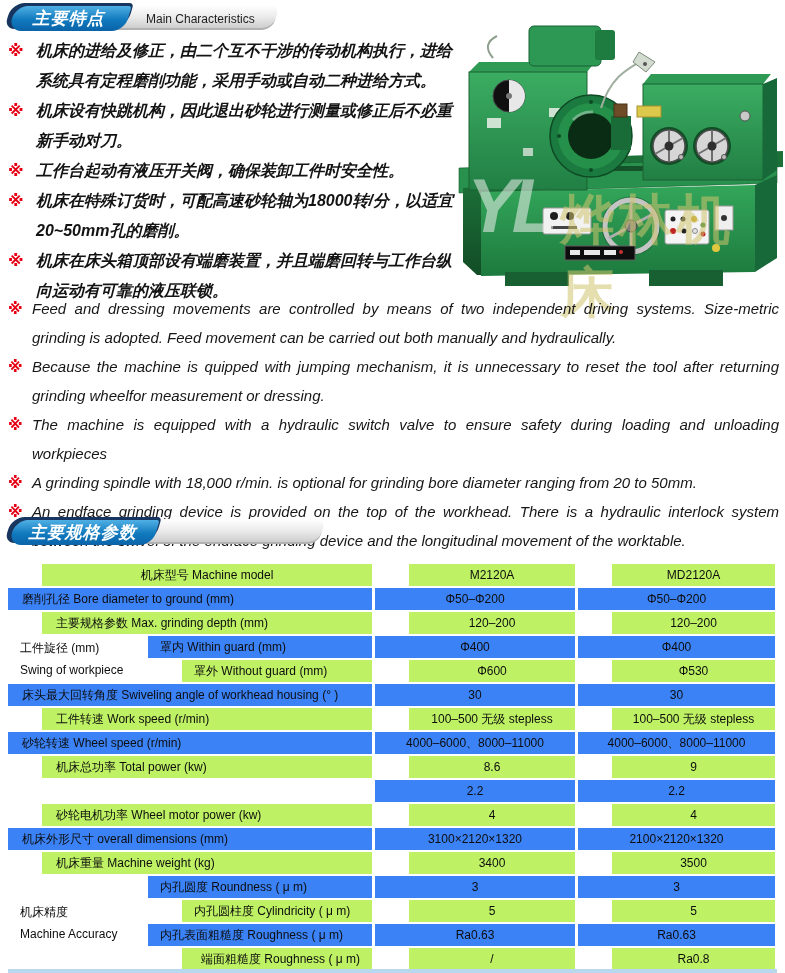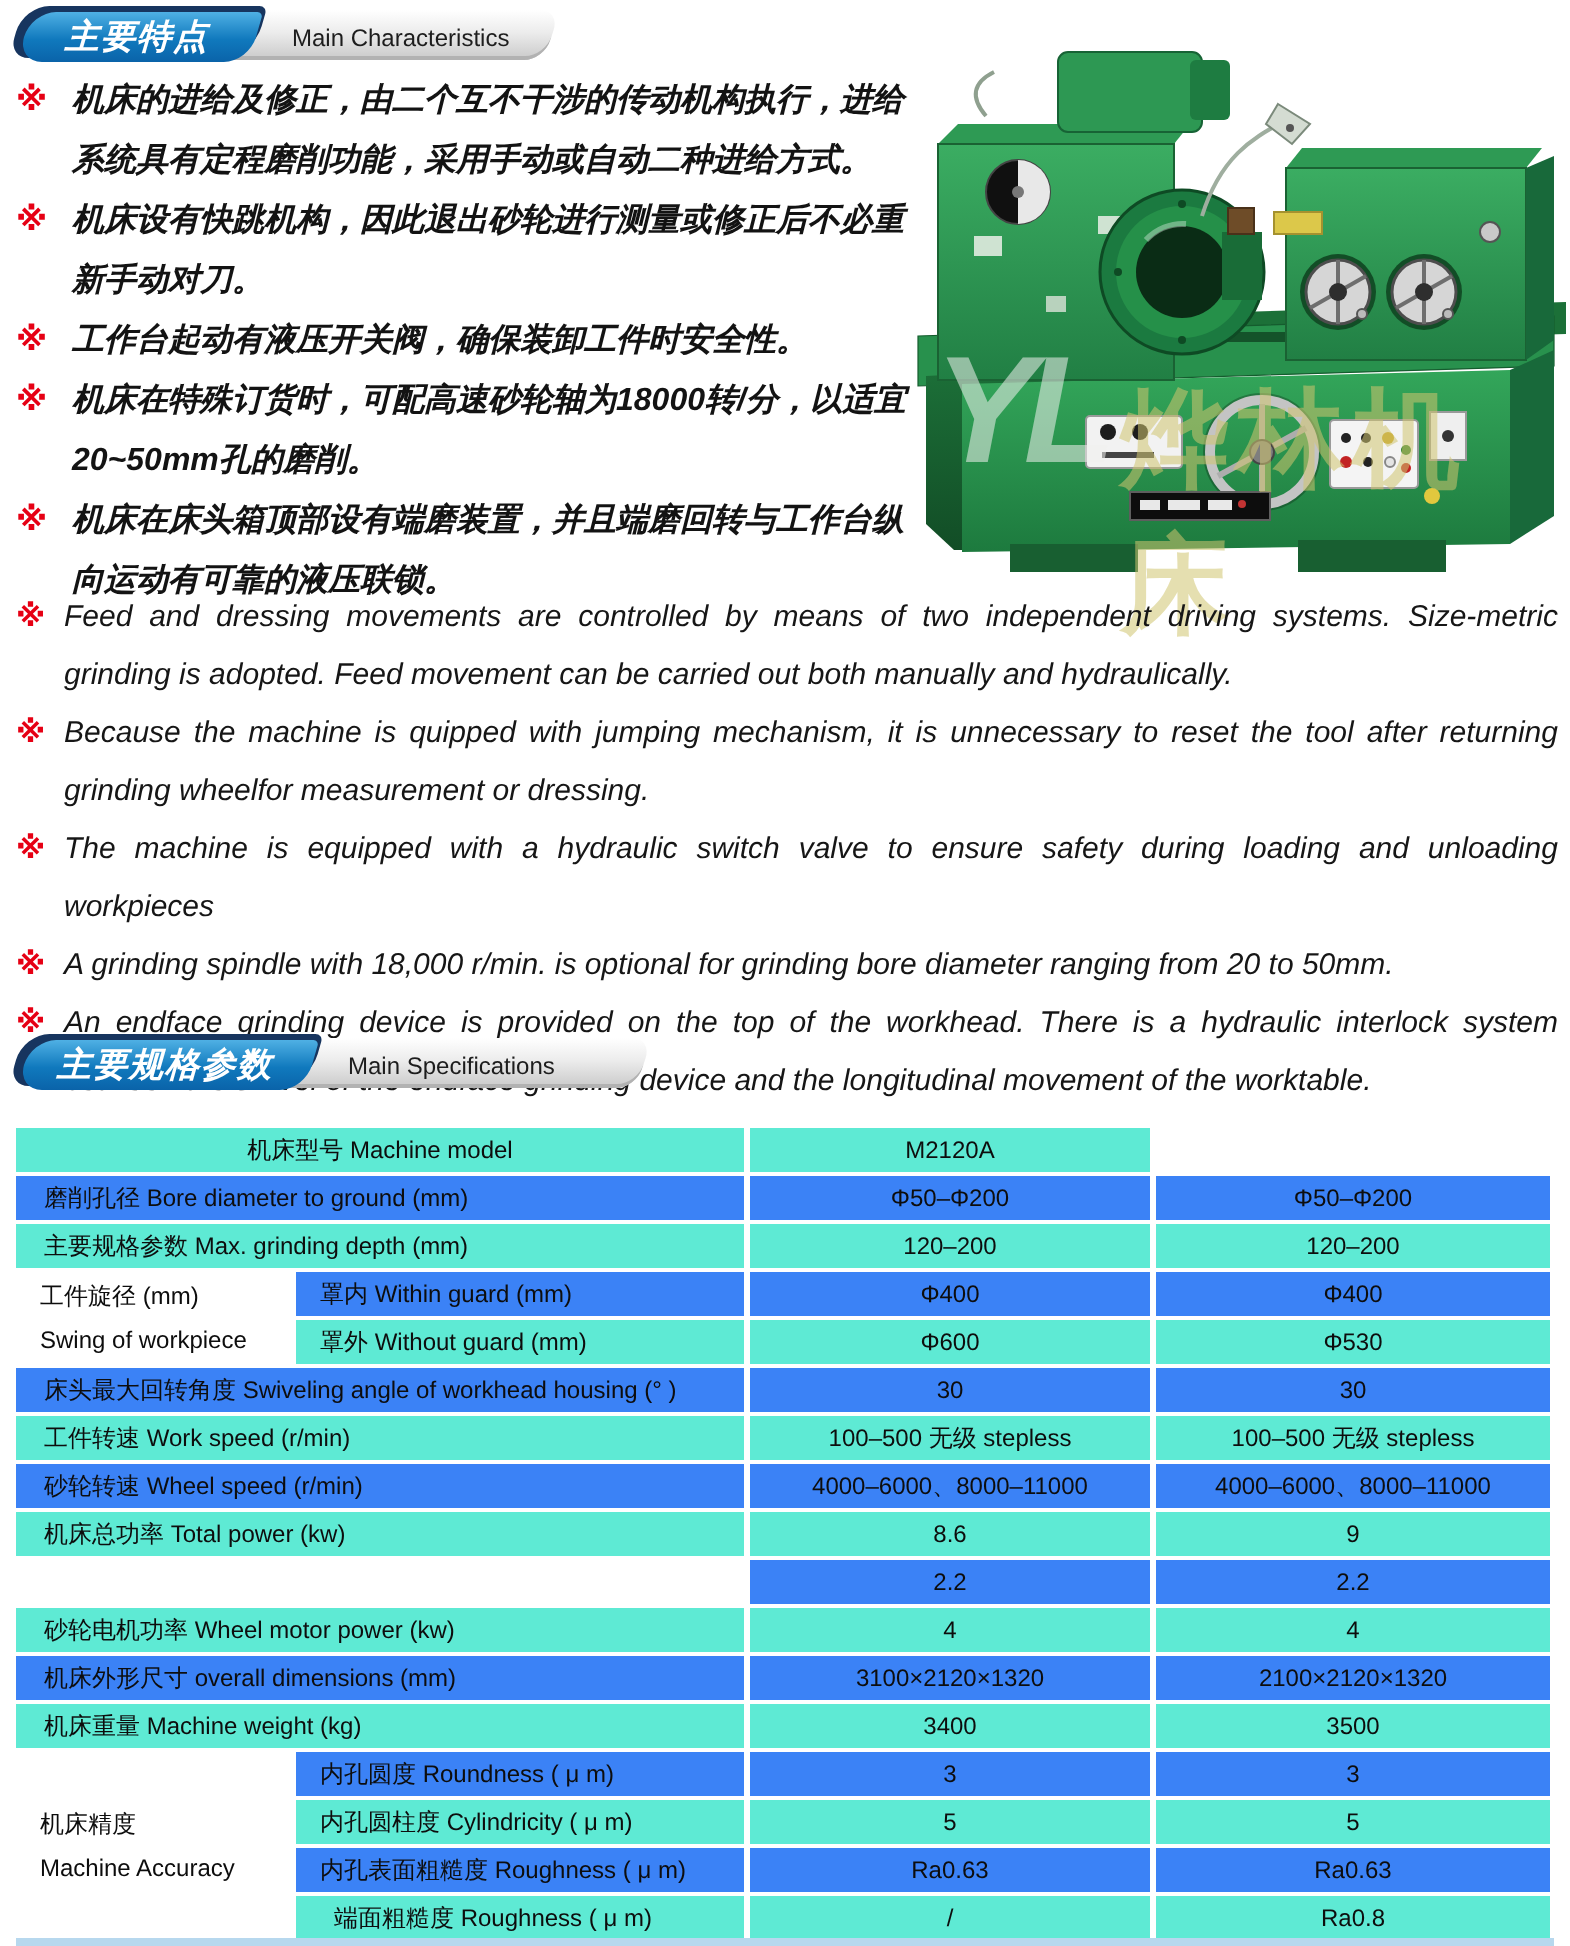--- a/index.html
+++ b/index.html
@@ -42,21 +42,21 @@
   .watermark{position:absolute;left:14px;top:152px;width:316px;display:flex;align-items:flex-start;pointer-events:none;}
   .wm-logo{font-style:italic;font-weight:700;font-size:76px;line-height:0.9;letter-spacing:-6px;
            color:rgba(240,240,238,0.55);}
   .wm-text{font-weight:700;font-size:54px;margin-left:8px;margin-top:12px;letter-spacing:4px;
            color:rgba(208,196,112,0.55);}
 
   
   .spec-table{position:absolute;left:8px;top:564px;width:769px;display:grid;
               grid-template-columns:137px 224px 200px 197px;column-gap:3px;row-gap:2px;grid-auto-rows:22px;}
   .cell{display:flex;align-items:center;font-size:12px;color:#0d0d0d;}
-  .bg-blue{background:#5eead4;}
+  .bg-blue{background:#bef264;margin-left:34px;}
   .bg-white{background:#3b82f6;}
   .cell.lbl{padding-left:14px;}
   .cell.lbl.center{justify-content:center;padding-left:0;}
   .cell.sub{padding-left:12px;}
   .cell.val{justify-content:center;}
   .cell.group{flex-direction:column;justify-content:center;align-items:flex-start;padding-left:12px;background:#fff;}
   .cell.group div{line-height:22px;}
   .table-bottom{position:absolute;left:8px;top:969px;width:769px;height:4px;background:#b7d8ee;}
 </style>
 </head>
@@ -237,26 +237,26 @@
         <span class="btext">An endface grinding device is provided on the top of the workhead. There is a hydraulic interlock system between the swivel of the endface grinding device and the longitudinal movement of the worktable.</span>
       </div>
     </div>
 
   <div class="banner b2" style="top:517px">
     <div class="ribbon-silver"></div>
     <div class="ribbon-navy"></div>
     <div class="ribbon-blue">
       <span>主要规格参数</span>
     </div>
-    <div class="banner-en">Main Specifications</div>
   </div>
 
   <div class="spec-table" id="spec-table">
       <div class="cell lbl bg-blue center" style="grid-area: 1 / 1 / auto / 3;">机床型号 Machine model</div>
       <div class="cell val bg-blue" style="grid-area: 1 / 3;">M2120A</div>
+      <div class="cell val bg-blue" style="grid-area: 1 / 4;">MD2120A</div>
       <div class="cell lbl bg-white" style="grid-area: 2 / 1 / auto / 3;">磨削孔径 Bore diameter to ground (mm)</div>
       <div class="cell val bg-white" style="grid-area: 2 / 3;">Φ50–Φ200</div>
       <div class="cell val bg-white" style="grid-area: 2 / 4;">Φ50–Φ200</div>
       <div class="cell lbl bg-blue" style="grid-area: 3 / 1 / auto / 3;">主要规格参数 Max. grinding depth (mm)</div>
       <div class="cell val bg-blue" style="grid-area: 3 / 3;">120–200</div>
       <div class="cell val bg-blue" style="grid-area: 3 / 4;">120–200</div>
       <div class="cell group" style="grid-area: 4 / 1 / span 2;">
         <div>工件旋径 (mm)</div>
         <div>Swing of workpiece</div>
       </div>

